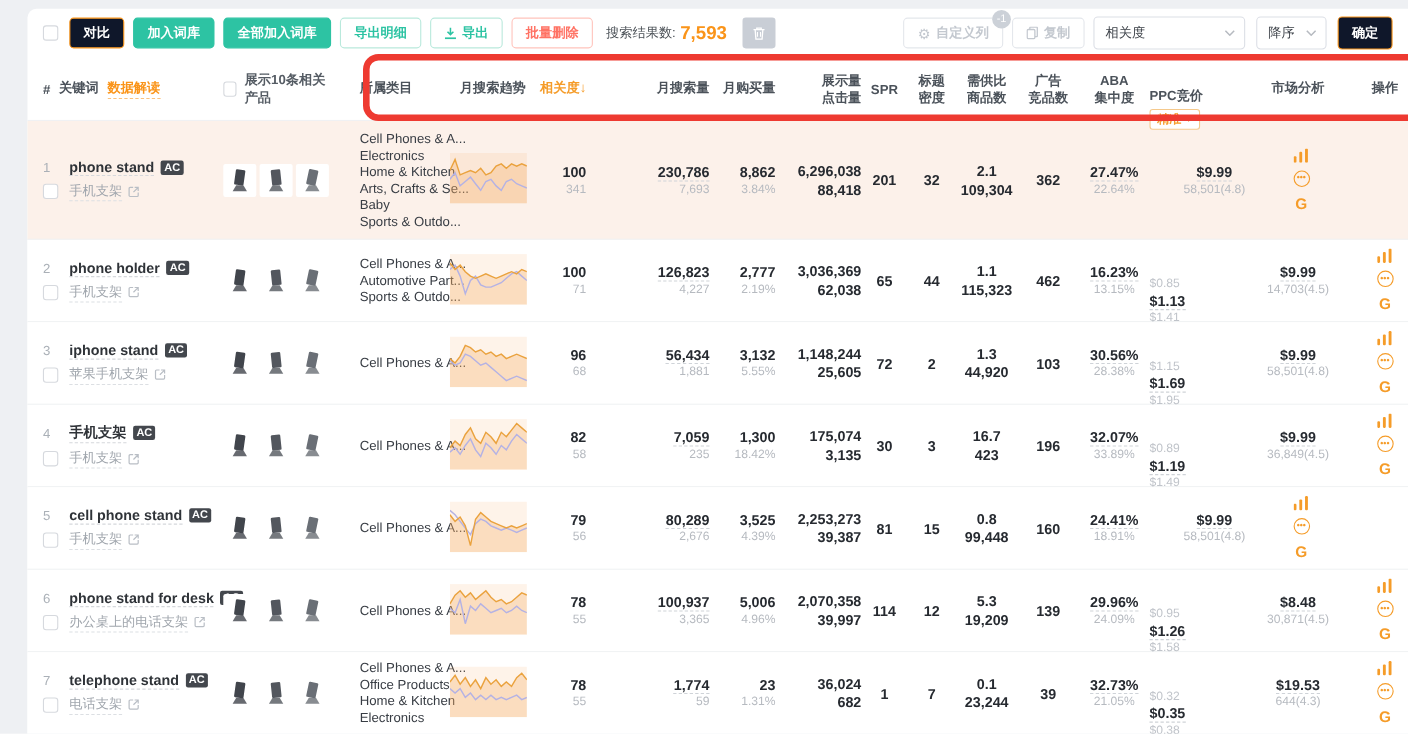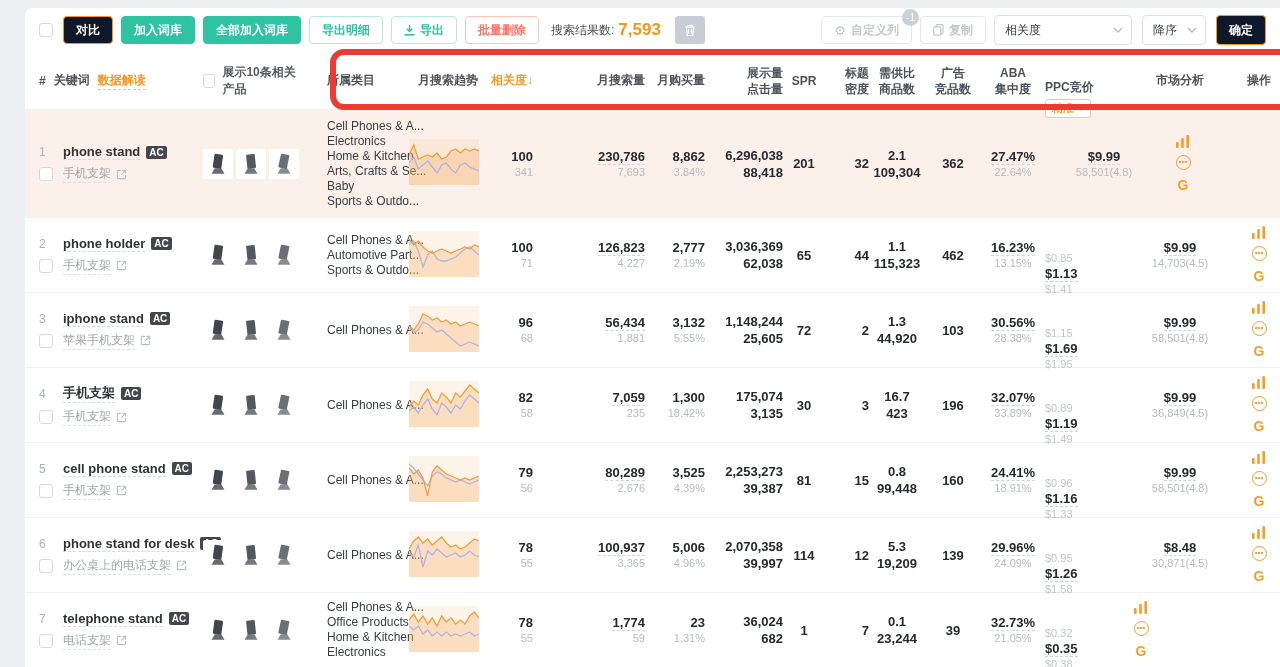--- a/index.html
+++ b/index.html
@@ -40,21 +40,21 @@
   .col { flex:0 0 auto; }
   .c-kw { width:178px; padding-left:14px; }
   .c-img { width:104px; display:flex; gap:3px; align-items:center; }
   .c-cat { width:102px; padding-left:20px; }
   .c-trend { width:78px; }
   .c-rel { width:46px; text-align:right; }
   .c-search { width:112px; text-align:right; }
   .c-buy { width:60px; text-align:right; }
   .c-impr { width:78px; text-align:right; }
   .c-spr { width:42px; text-align:center; }
-  .c-title { width:44px; text-align:right; }
+  .c-title { width:44px; text-align:center; }
   .c-supply { width:56px; text-align:center; }
   .c-ad { width:56px; text-align:center; }
   .c-aba { width:64px; text-align:center; }
   .c-ppc { width:76px; text-align:left;margin-top:36px; }
   .c-market { width:118px; text-align:center; }
   .c-act { width:40px; text-align:center; }
 
   .thead-row .c-kw { display:flex; gap:8px; align-items:center; }
   .hash { color:#4b525a; }
   .link-orange { color:#fa9419; border-bottom:1px dashed #fac27e; font-weight:bold; cursor:pointer; }
@@ -691,25 +691,20 @@
       <div class="v-main">0.8</div>
       <div class="v-main">99,448</div>
     </div>
     <div class="col c-ad">
           <div class="v-main">160</div>
         </div>
     <div class="col c-aba">
       <div class="v-main"><span class="u-dot">24.41%</span></div>
       <div class="v-sub">18.91%</div>
     </div>
-    <div class="col c-ppc">
-      <div class="v-tiny">$0.96</div>
-      <div class="v-main"><span class="u-dot">$1.16</span></div>
-      <div class="v-tiny">$1.33</div>
-    </div>
     <div class="col c-market">
       <div class="v-main"><span class="u-dot">$9.99</span></div>
       <div class="v-sub">58,501(4.8)</div>
     </div>
     <div class="col c-act">
       <div class="act-stack">
         <svg width="14" height="13" viewBox="0 0 14 13">
               <rect x="0" y="7" width="2.6" height="6" rx="1" fill="#f59c29"></rect>
               <rect x="5.2" y="3" width="2.6" height="10" rx="1" fill="#f59c29"></rect>
               <rect x="10.4" y="0" width="2.6" height="13" rx="1" fill="#f59c29"></rect>
@@ -907,20 +902,24 @@
         </div>
     <div class="col c-aba">
       <div class="v-main"><span class="u-dot">32.73%</span></div>
       <div class="v-sub">21.05%</div>
     </div>
     <div class="col c-ppc">
       <div class="v-tiny">$0.32</div>
       <div class="v-main"><span class="u-dot">$0.35</span></div>
       <div class="v-tiny">$0.38</div>
     </div>
+    <div class="col c-market">
+      <div class="v-main"><span class="u-dot">$19.53</span></div>
+      <div class="v-sub">644(4.3)</div>
+    </div>
     <div class="col c-act">
       <div class="act-stack">
         <svg width="14" height="13" viewBox="0 0 14 13">
               <rect x="0" y="7" width="2.6" height="6" rx="1" fill="#f59c29"></rect>
               <rect x="5.2" y="3" width="2.6" height="10" rx="1" fill="#f59c29"></rect>
               <rect x="10.4" y="0" width="2.6" height="13" rx="1" fill="#f59c29"></rect>
             </svg>
         <span class="ellipsis-ic">•••</span>
         <span class="g-ic">G</span>
       </div>

